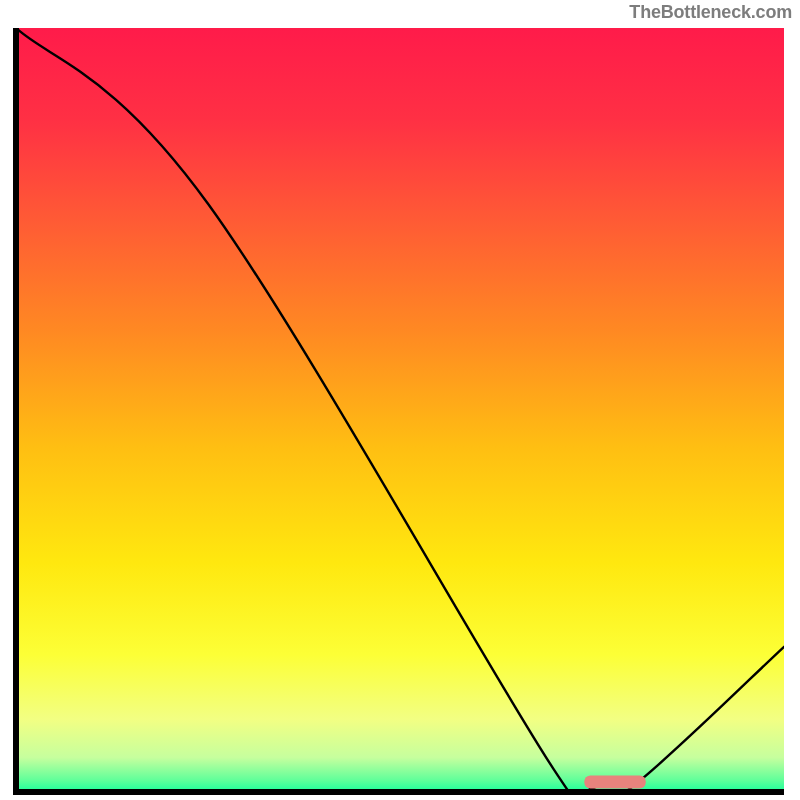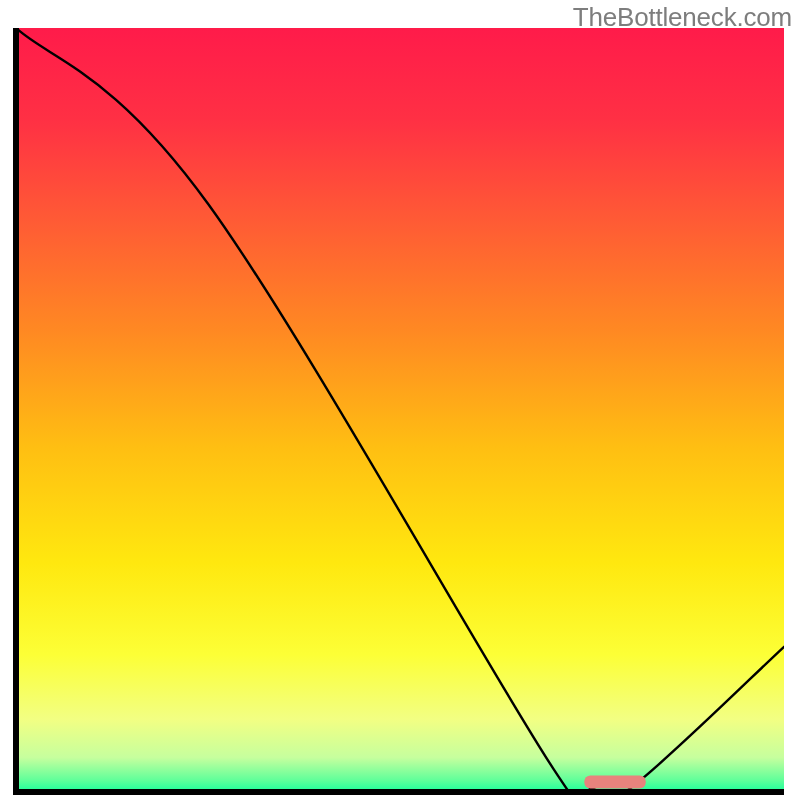--- a/index.html
+++ b/index.html
@@ -12,22 +12,22 @@
   }
   .wrap {
     position: relative;
     width: 800px;
     height: 800px;
   }
   .watermark {
     position: absolute;
     top: 2px;
     right: 8px;
-    font-size: 26px;
-    font-weight: 400;
+    font-size: 18px;
+    font-weight: 700;
     color: #7d7d7d;
     letter-spacing: -0.2px;
     z-index: 10;
   }
   svg {
     display: block;
   }
 </style>
 </head>
 <body>

